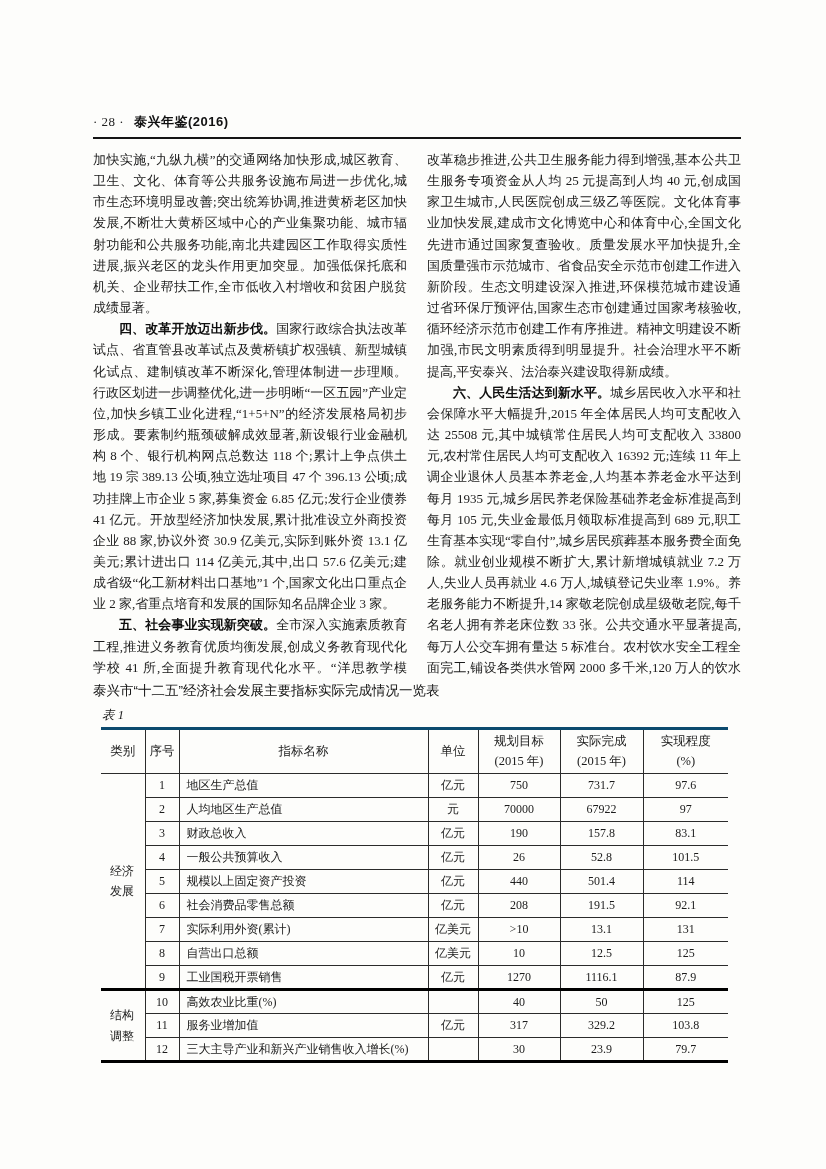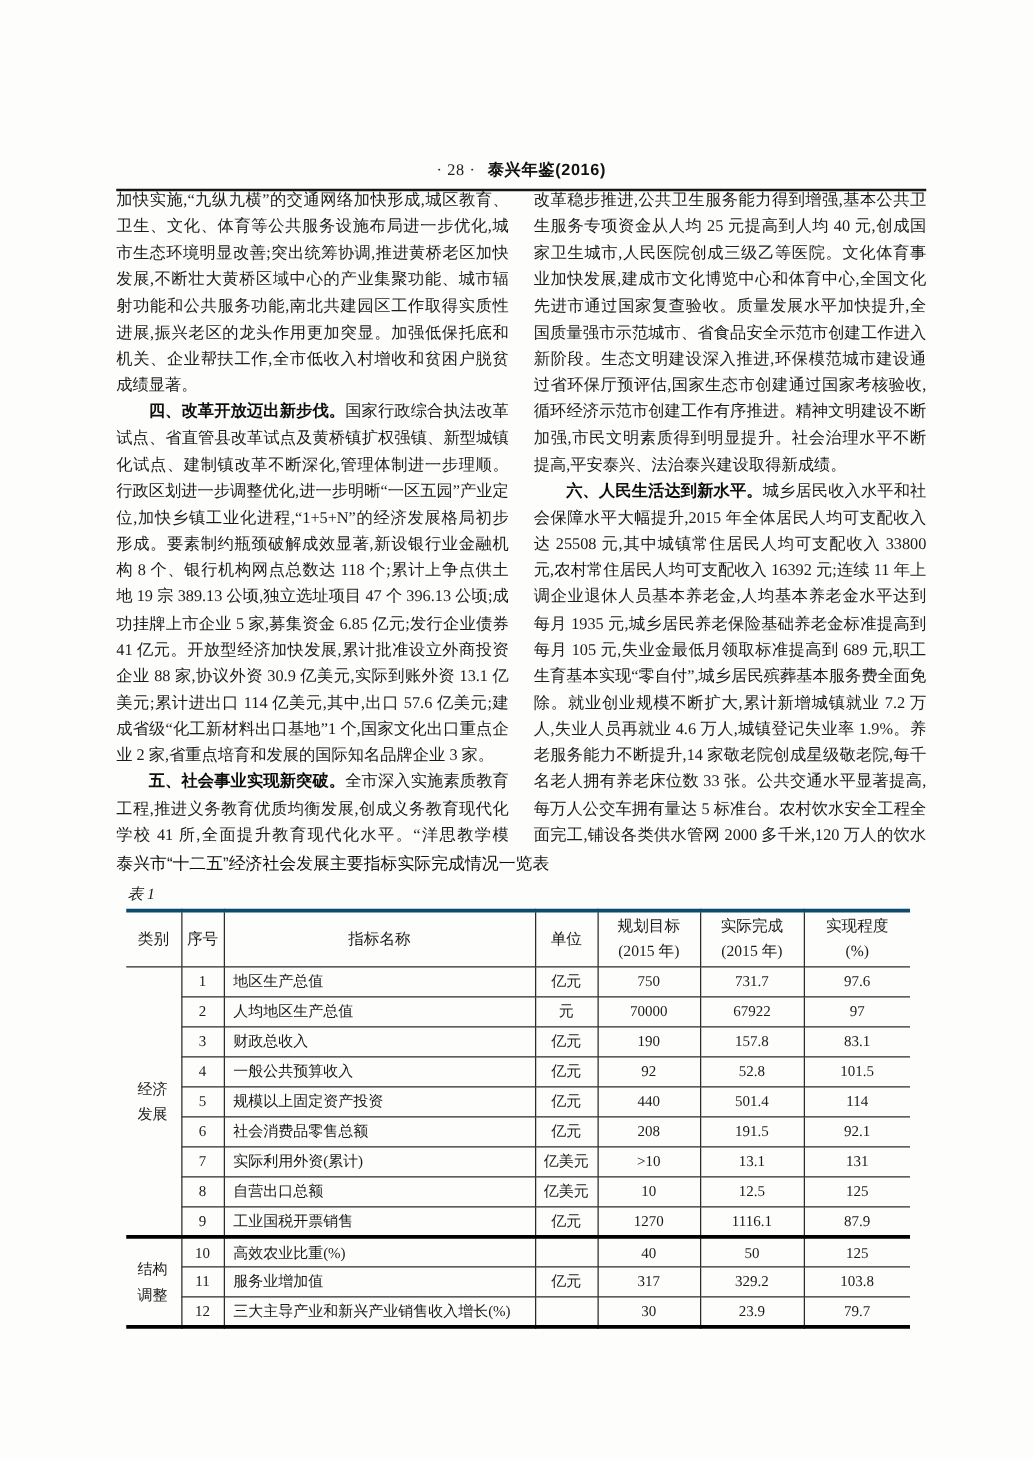--- a/index.html
+++ b/index.html
@@ -7,21 +7,21 @@
   body {
     width:826px; height:1169px;
     background:#fdfdfb;
     font-family:"Liberation Serif","DejaVu Serif",serif;
   }
   .page {
     position:relative; width:826px; height:1169px;
     background:#fdfdfb; overflow:hidden; color:#1c1c1c;
   }
   
-  .page-header { position:absolute; left:93px; top:127px; width:648px;text-align:center; }
+  .page-header { position:absolute; left:93px; top:113px; width:648px; }
   .header-line { font-size:13px; letter-spacing:.5px; white-space:nowrap; }
   .page-marker { font-family:"Liberation Serif","DejaVu Serif",serif; color:#222; }
   .book-title  { font-family:"Liberation Sans","DejaVu Sans",sans-serif; font-weight:700; margin-left:6px; color:#111; }
   .header-rule { margin-top:6px; height:2px; background:#151515; }
 
   
   .columns { position:absolute; left:93px; top:149px; width:648px; display:flex; gap:20px; }
   .col {
     width:314px; height:529px; overflow:hidden;
     text-align:justify; font-size:13px; line-height:21.15px; color:#1b1b1b;
@@ -137,21 +137,21 @@
             <td class="cell-indicator">财政总收入</td>
             <td class="cell-unit">亿元</td>
             <td class="cell-target">190</td>
             <td class="cell-actual">157.8</td>
             <td class="cell-degree">83.1</td>
           </tr>
           <tr>
             <td class="cell-no">4</td>
             <td class="cell-indicator">一般公共预算收入</td>
             <td class="cell-unit">亿元</td>
-            <td class="cell-target">92</td>
+            <td class="cell-target">26</td>
             <td class="cell-actual">52.8</td>
             <td class="cell-degree">101.5</td>
           </tr>
           <tr>
             <td class="cell-no">5</td>
             <td class="cell-indicator">规模以上固定资产投资</td>
             <td class="cell-unit">亿元</td>
             <td class="cell-target">440</td>
             <td class="cell-actual">501.4</td>
             <td class="cell-degree">114</td>

